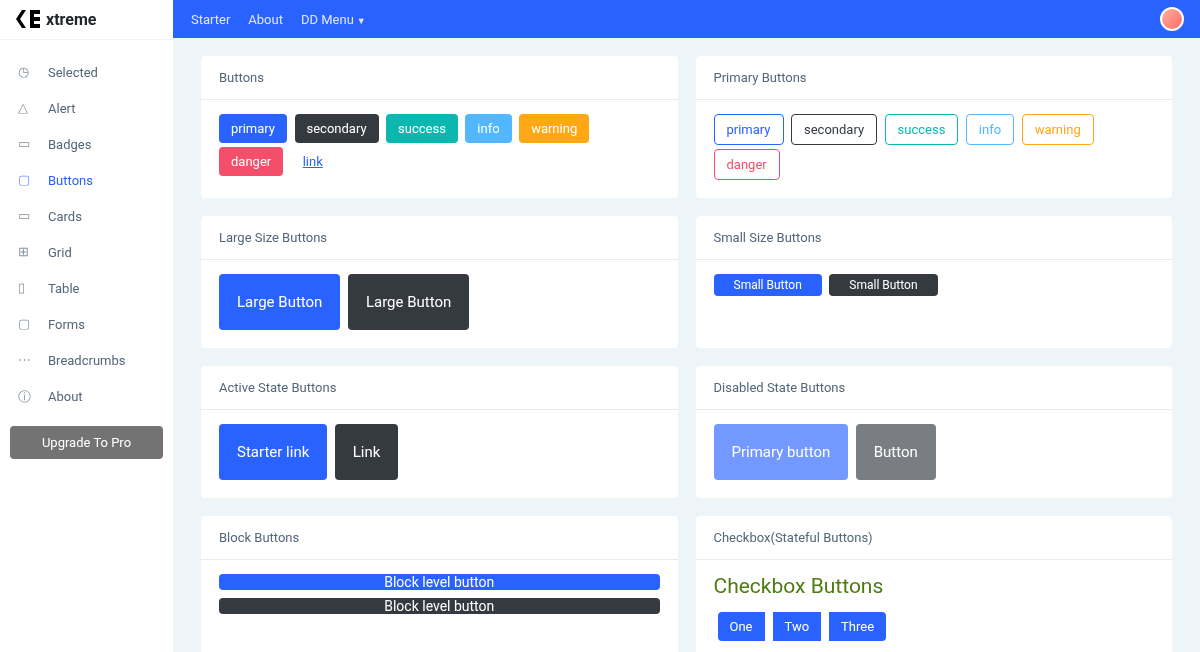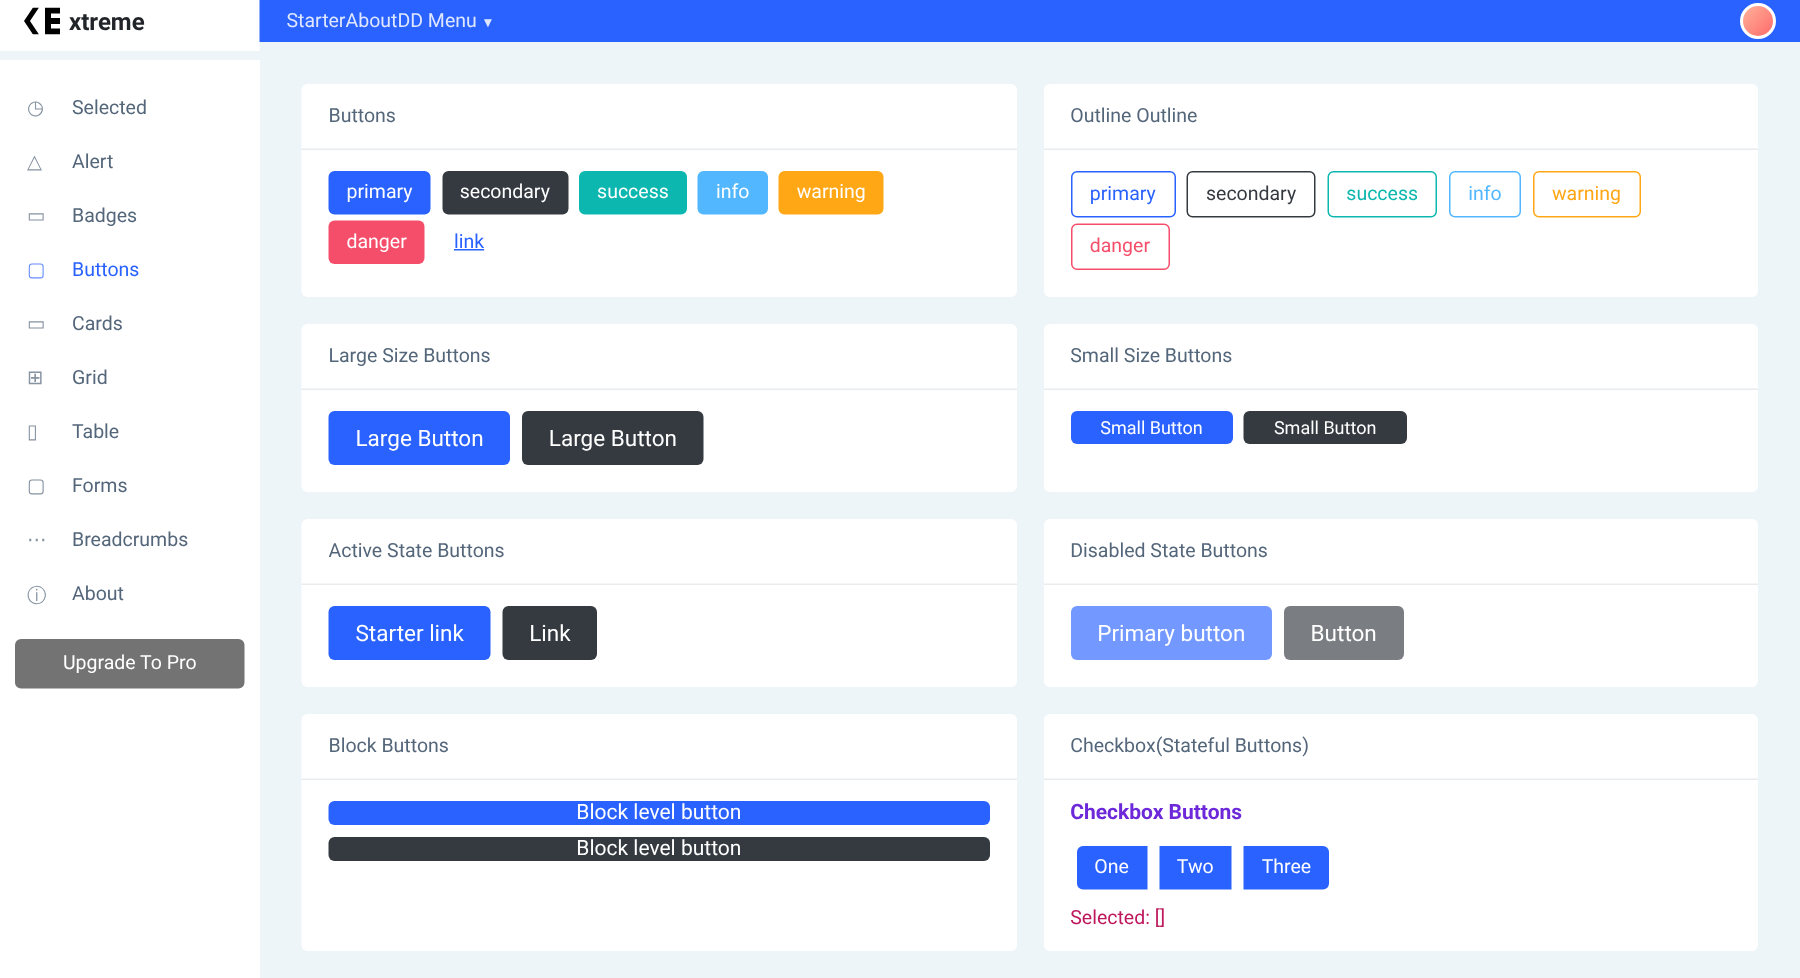--- a/index.html
+++ b/index.html
@@ -1,48 +1,48 @@
 <!DOCTYPE html>
 <html><head>
 <meta charset="utf-8">
 <style>
 *{margin:0;padding:0;box-sizing:border-box;font-family:-apple-system,BlinkMacSystemFont,"Segoe UI",Roboto,sans-serif}
 body{background:#eef5f9;font-size:14px;color:#54667a}
-.topbar{display:flex;height:28px;align-items:center;background:#2962ff;position:fixed;top:0;left:0;right:0;z-index:10}
+.topbar{display:flex;height:38px;align-items:center;background:#2962ff;position:fixed;top:0;left:0;right:0;z-index:10}
 .logo-area{width:173px;background:#fff;height:40px;display:flex;align-items:center;padding:0 16px;font-weight:700;font-size:16px;color:#212529}
 .logo-icon{width:24px;height:18px;margin-right:6px}
-.nav-links{display:flex;padding:0 18px}
+.nav-links{display:flex;gap:18px;padding:0 18px}
 .nav-links a{color:rgba(255,255,255,0.85);text-decoration:none;font-size:13px}
 .avatar{margin-left:auto;margin-right:16px;width:24px;height:24px;border-radius:50%;background:linear-gradient(135deg,#ffb199,#ff6b6b);border:2px solid #fff}
 .sidebar{position:fixed;top:40px;left:0;width:173px;bottom:0;background:#fff;padding-top:14px}
 .sidebar-item{display:flex;align-items:center;padding:10px 18px;color:#54667a;cursor:pointer;font-size:13px}
 .sidebar-item.active{color:#2962ff}
 .sidebar-item .icon{width:16px;height:16px;margin-right:14px;opacity:0.7}
 .upgrade-btn{margin:12px 10px;background:#737373;color:#fff;border:none;padding:9px;border-radius:4px;font-size:13px;width:calc(100% - 20px);cursor:pointer}
 .main{margin-left:173px;margin-top:40px;padding:16px 28px;display:grid;grid-template-columns:1fr 1fr;gap:18px}
 .card{background:#fff;border-radius:4px}
 .card-header{padding:14px 18px;border-bottom:1px solid #e9ecef;font-size:13px;color:#54667a}
 .card-body{padding:14px 18px}
-.card-body h5{font-size:14px;color:#6d28d9;margin-bottom:10px;font-weight:700}
+.card-body h5{font-size:21px;color:#4d7c0f;margin-bottom:10px;font-weight:400}
 .btn{display:inline-block;padding:7px 12px;border-radius:4px;border:none;color:#fff;font-size:13px;margin-right:4px;margin-bottom:4px;cursor:pointer}
 .btn-primary{background:#2962ff}
 .btn-secondary{background:#343a40}
 .btn-success{background:#0bb7af}
 .btn-info{background:#52b7ff}
 .btn-warning{background:#ffa715}
 .btn-danger{background:#f54e6b}
 .btn-link{background:none;color:#2962ff;text-decoration:underline}
 .btn-outline{background:none;border:1px solid}
 .btn-outline.btn-primary{color:#2962ff;border-color:#2962ff}
 .btn-outline.btn-secondary{color:#343a40;border-color:#343a40}
 .btn-outline.btn-success{color:#0bb7af;border-color:#0bb7af}
 .btn-outline.btn-info{color:#52b7ff;border-color:#52b7ff}
 .btn-outline.btn-warning{color:#ffa715;border-color:#ffa715}
 .btn-outline.btn-danger{color:#f54e6b;border-color:#f54e6b}
-.btn-lg{padding:9px 18px;font-size:15px}
+.btn-lg{padding:19px 18px;font-size:15px}
 .btn-sm{padding:4px 20px;font-size:12px}
 .btn-block{display:block;width:100%;margin-bottom:8px;padding:0;font-size:14px}
 .btn.disabled{opacity:0.65;cursor:not-allowed}
 .btn-group{display:inline-flex}
 .btn-group .btn{margin:4px;border-radius:0;padding:7px 12px}
 .btn-group .btn:first-child{border-radius:4px 0 0 4px}
 .btn-group .btn:last-child{border-radius:0 4px 4px 0}
 .selected-text{margin-top:8px;font-size:13px;color:#be185d}
 .chev{margin-left:3px;font-size:9px}
 </style>
@@ -119,21 +119,21 @@
       <button class="btn btn-secondary">secondary</button>
       <button class="btn btn-success">success</button>
       <button class="btn btn-info">info</button>
       <button class="btn btn-warning">warning</button>
       <button class="btn btn-danger">danger</button>
       <button class="btn btn-link">link</button>
     </div>
   </div>
 
   <div class="card">
-    <div class="card-header">Outline Outline</div>
+    <div class="card-header">Primary Buttons</div>
     <div class="card-body">
       <button class="btn btn-outline btn-primary">primary</button>
       <button class="btn btn-outline btn-secondary">secondary</button>
       <button class="btn btn-outline btn-success">success</button>
       <button class="btn btn-outline btn-info">info</button>
       <button class="btn btn-outline btn-warning">warning</button>
       <button class="btn btn-outline btn-danger">danger</button>
     </div>
   </div>
 

